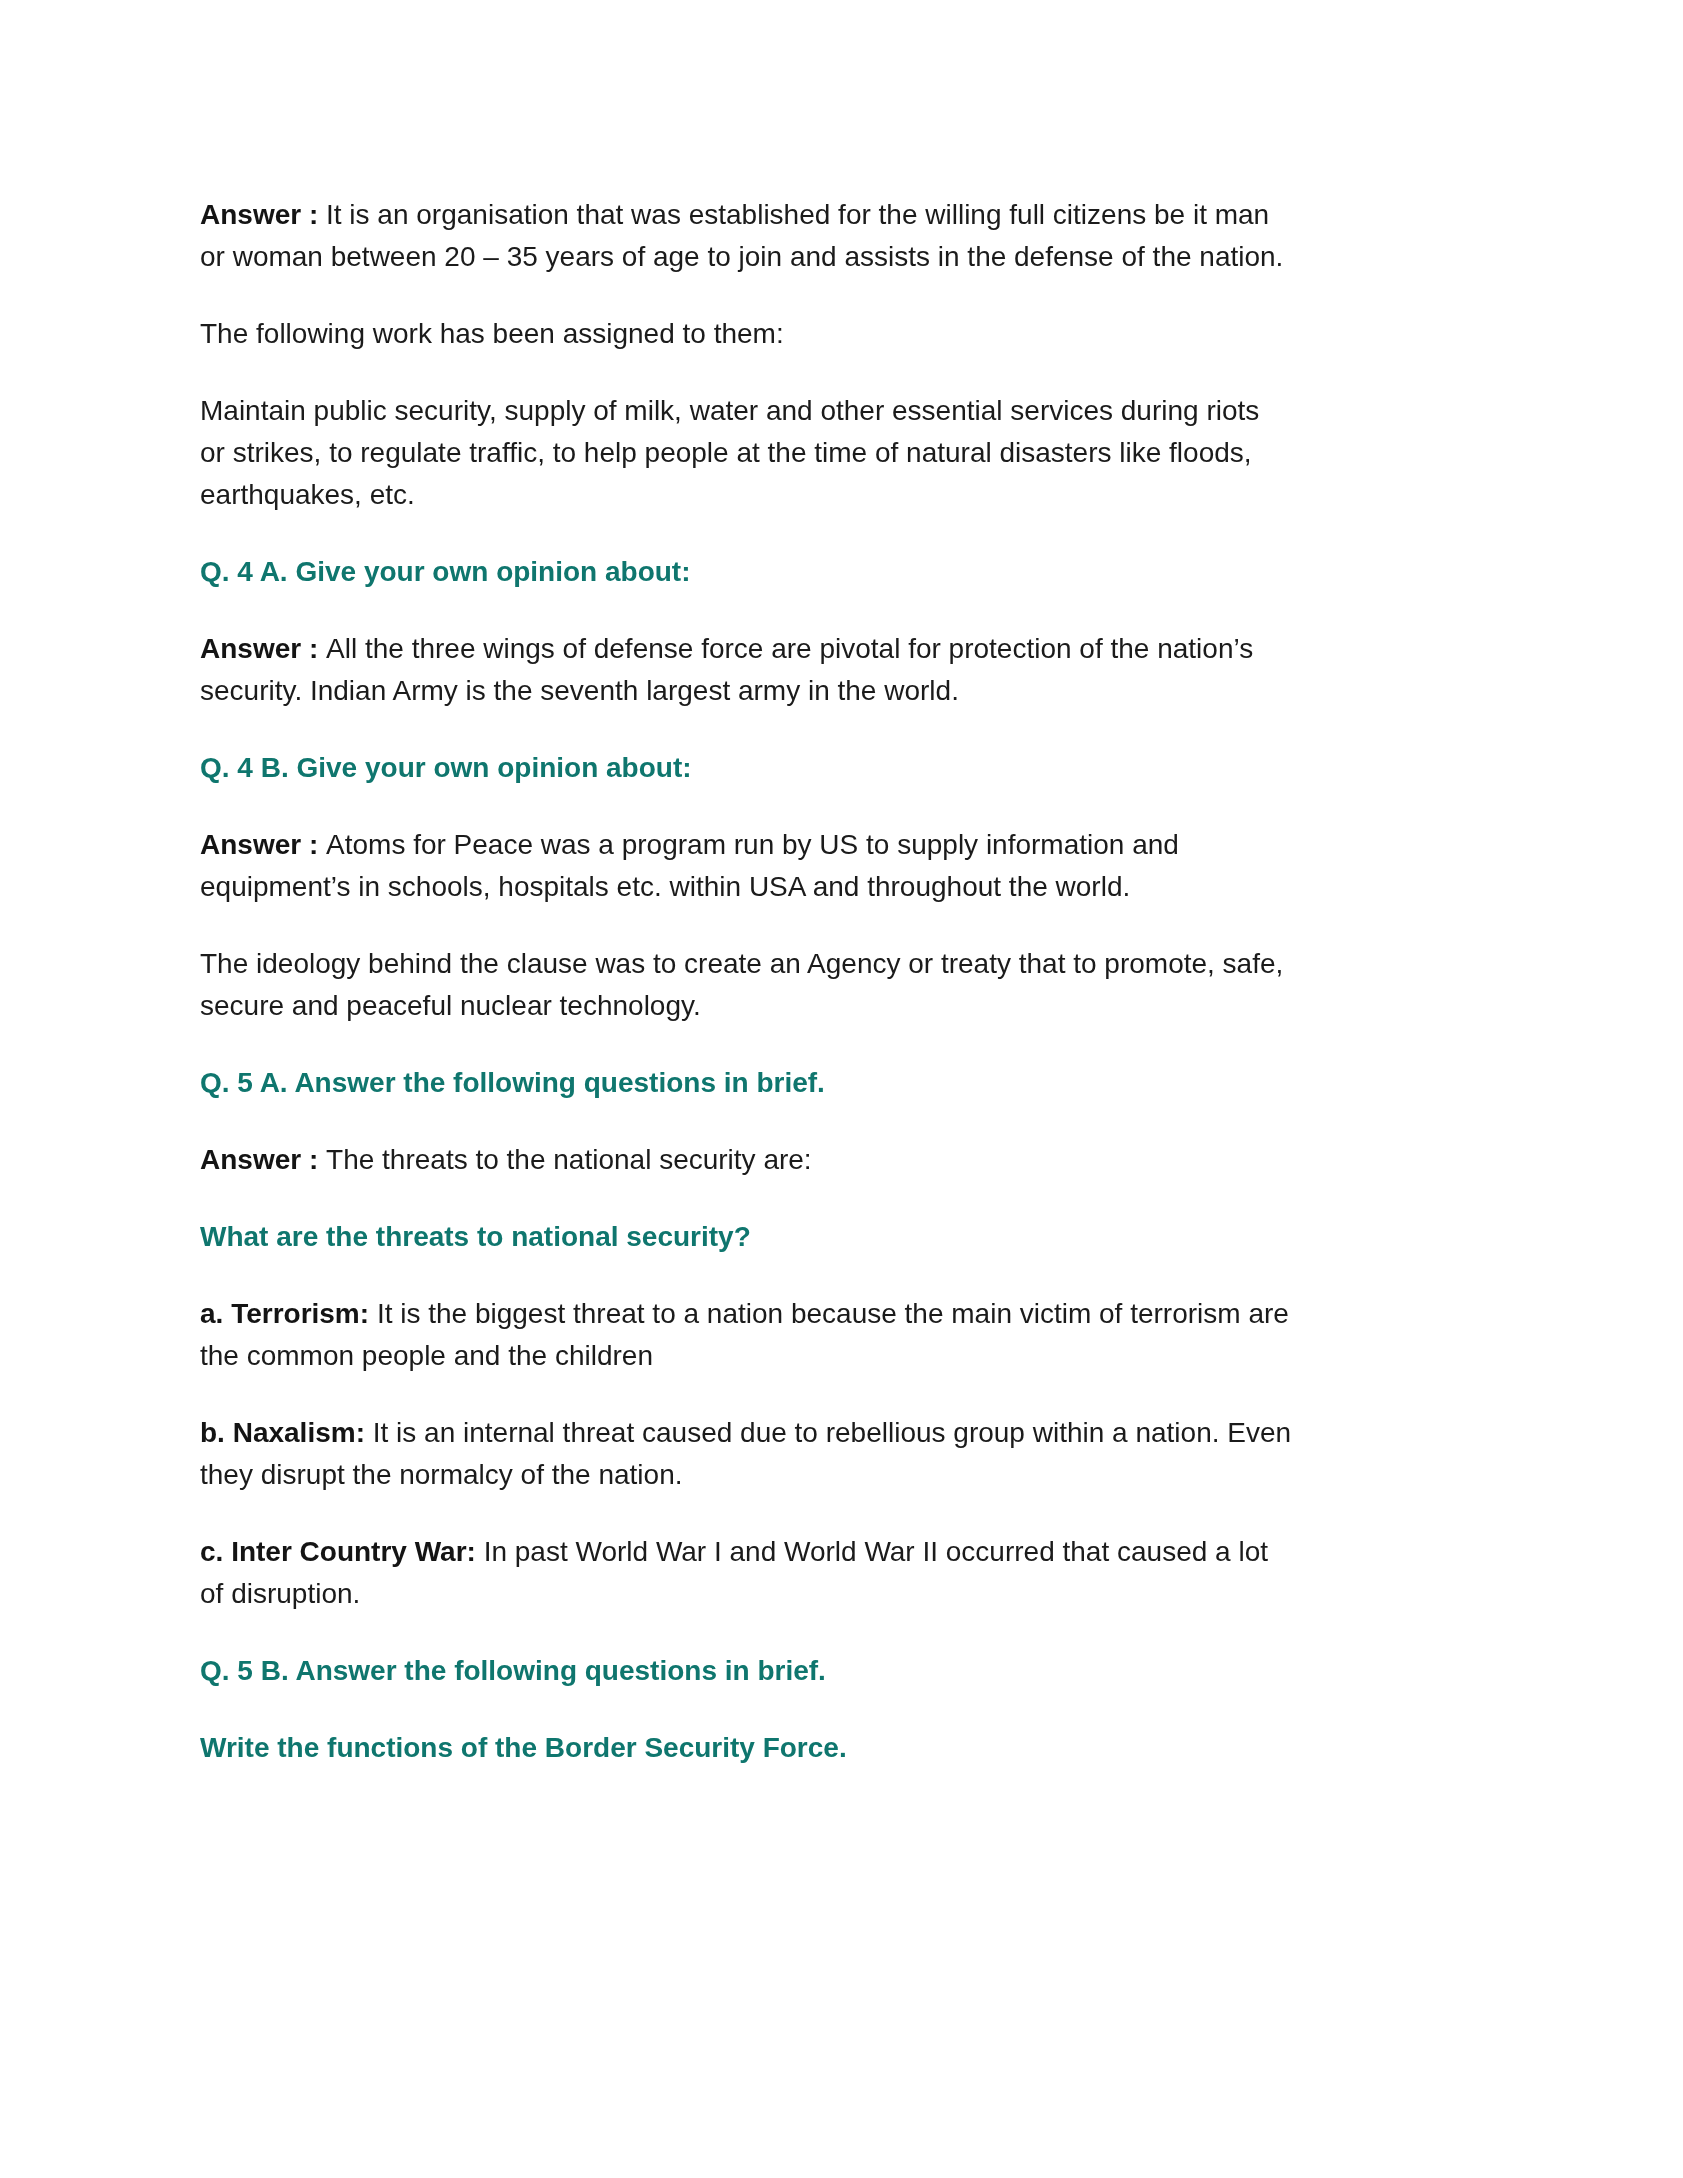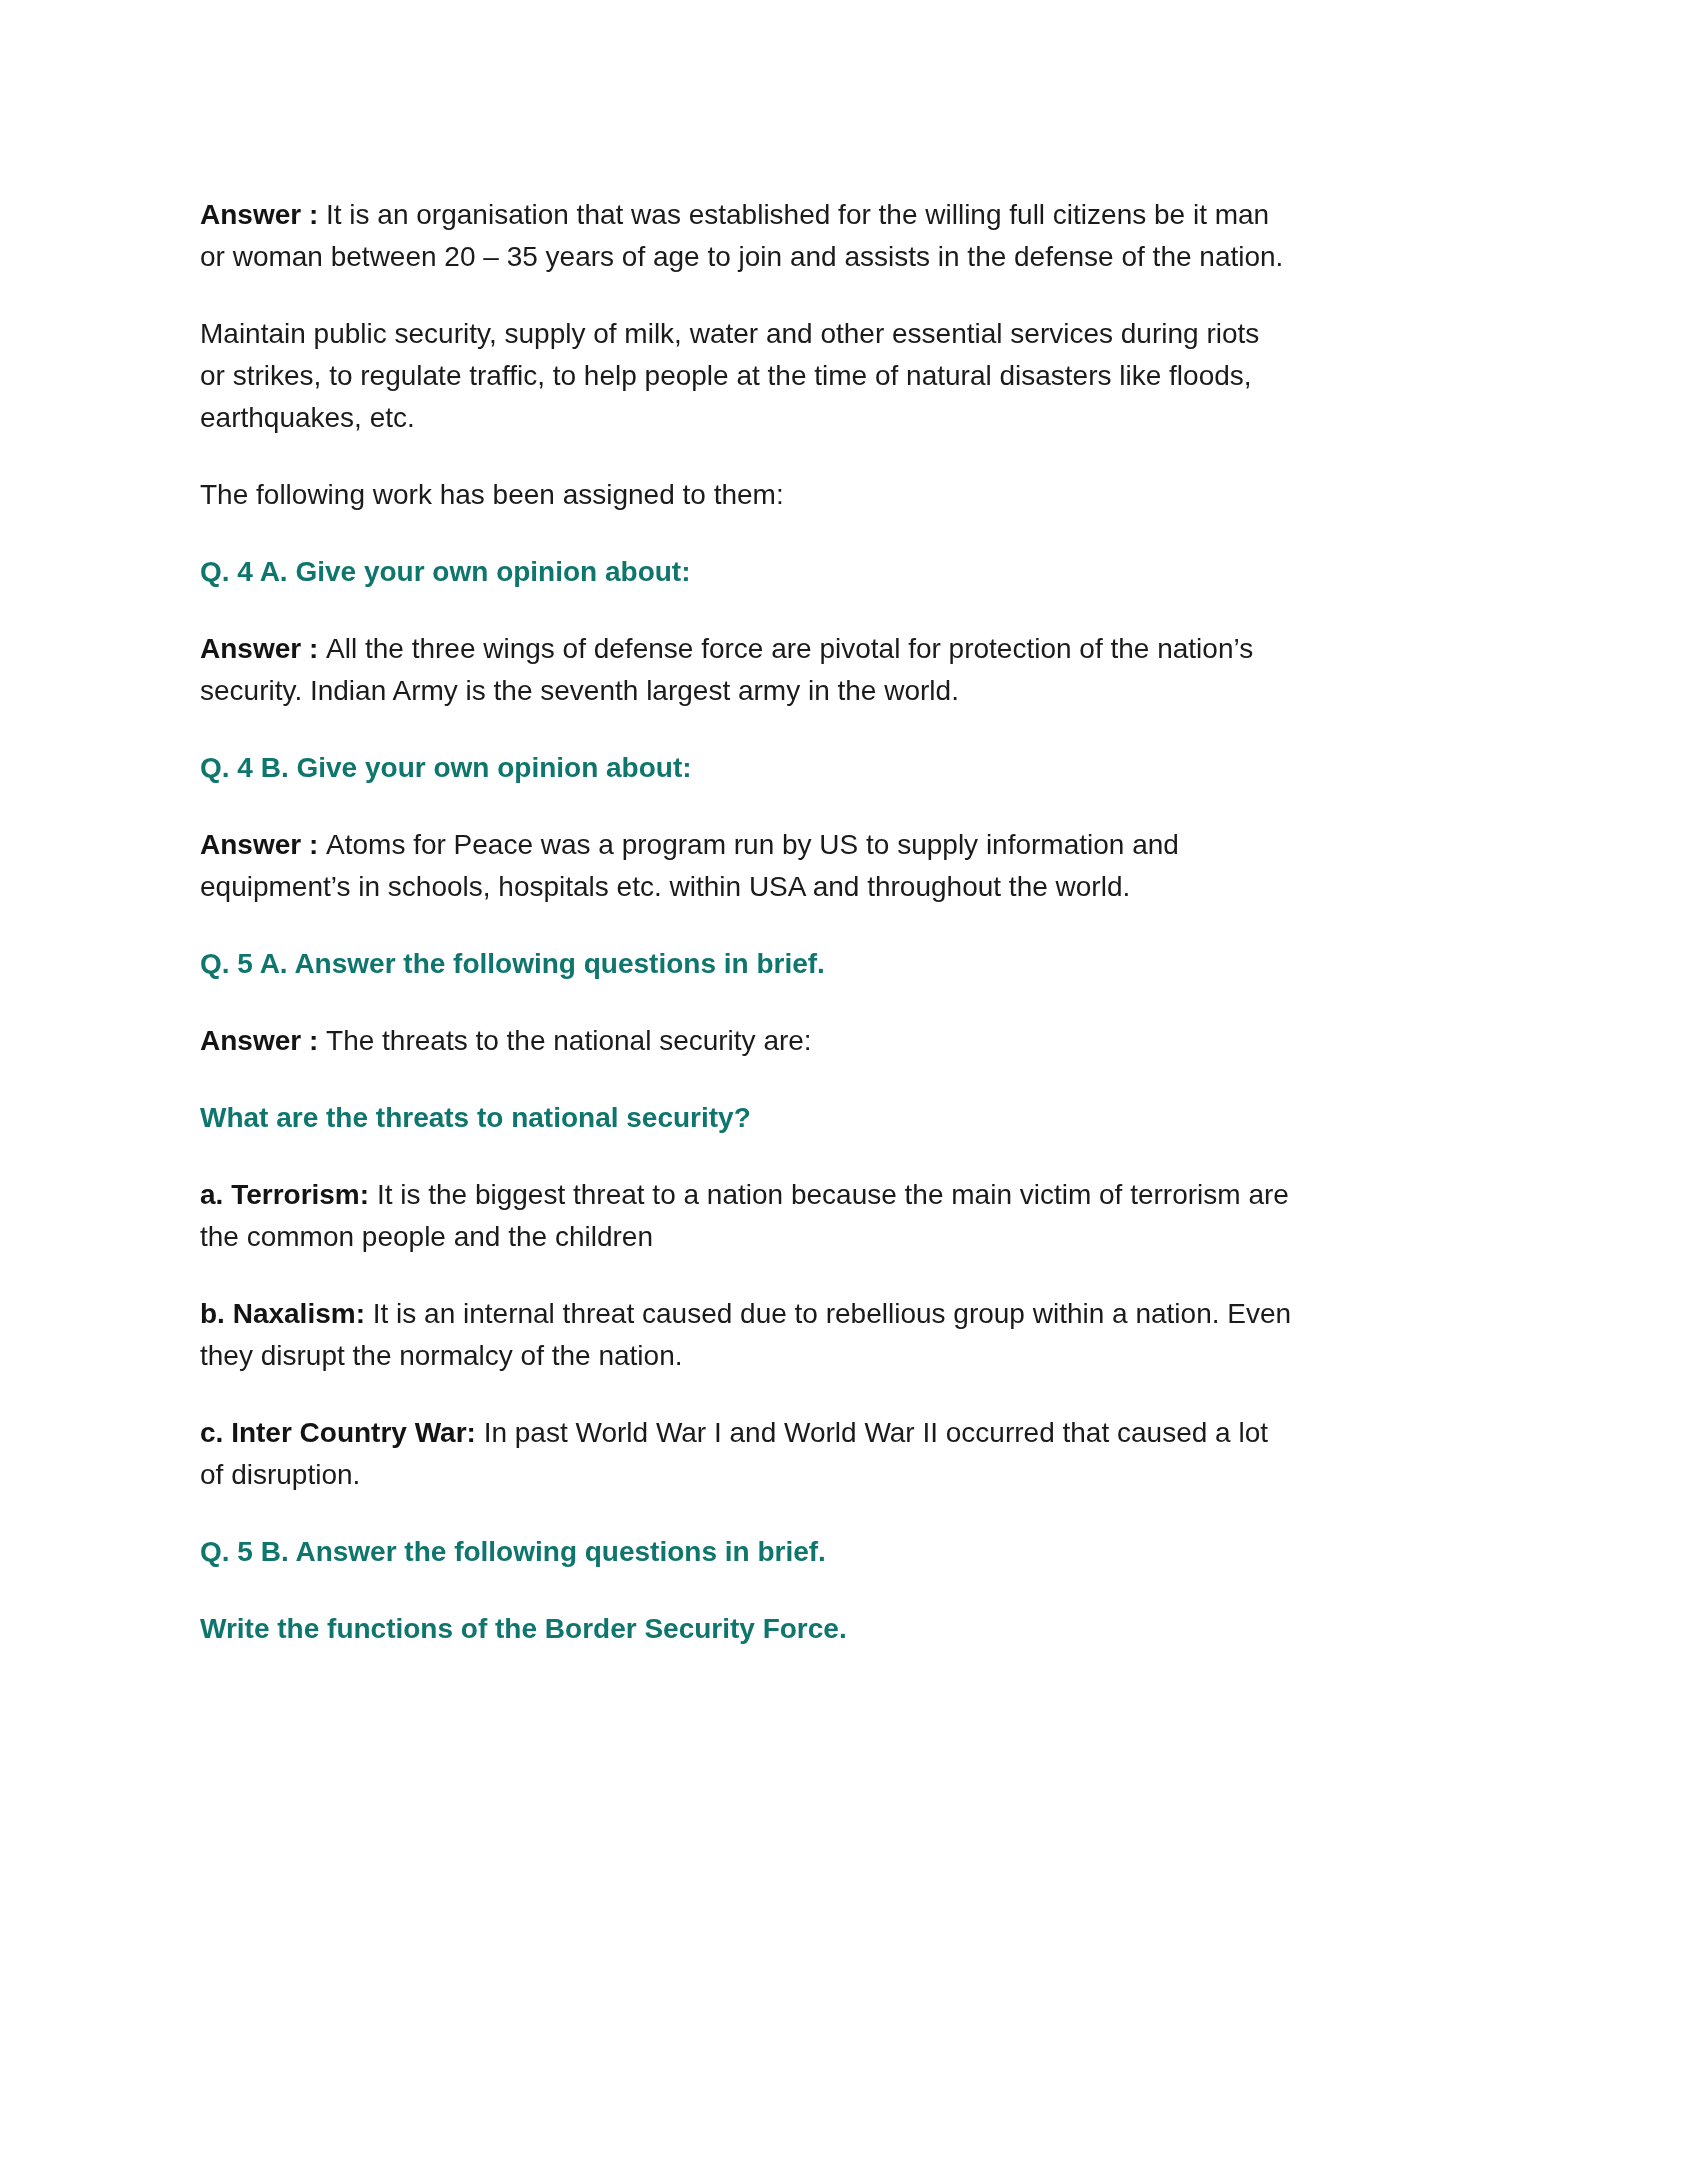--- a/index.html
+++ b/index.html
@@ -39,38 +39,40 @@
   }
 </style>
 </head>
 <body>
 
 <div class="page">
 
   <div class="block paragraph"><span class="prefix">Answer : </span><span class="text">It is an organisation that was established for the willing full citizens be it man
 or woman between 20 – 35 years of age to join and assists in the defense of the nation.</span></div>
 
+  <div class="block paragraph"><span class="text">The following work has been assigned to them:</span></div>
+
   <div class="block paragraph"><span class="text">Maintain public security, supply of milk, water and other essential services during riots
 or strikes, to regulate traffic, to help people at the time of natural disasters like floods,
 earthquakes, etc.</span></div>
-
-  <div class="block paragraph"><span class="text">The following work has been assigned to them:</span></div>
 
   <div class="block heading"><span class="text">Q. 4 A. Give your own opinion about:</span></div>
 
 
   <div class="block paragraph"><span class="prefix">Answer : </span><span class="text">All the three wings of defense force are pivotal for protection of the nation’s
 security. Indian Army is the seventh largest army in the world.</span></div>
 
   <div class="block heading"><span class="text">Q. 4 B. Give your own opinion about:</span></div>
 
 
   <div class="block paragraph"><span class="prefix">Answer : </span><span class="text">Atoms for Peace was a program run by US to supply information and
 equipment’s in schools, hospitals etc. within USA and throughout the world.</span></div>
 
+  <div class="block paragraph"><span class="text">The ideology behind the clause was to create an Agency or treaty that to promote, safe,
+secure and peaceful nuclear technology.</span></div>
 
   <div class="block heading"><span class="text">Q. 5 A. Answer the following questions in brief.</span></div>
 
   <div class="block paragraph"><span class="prefix">Answer : </span><span class="text">The threats to the national security are:</span></div>
 
   <div class="block heading"><span class="text">What are the threats to national security?</span></div>
 
   <div class="block paragraph"><span class="prefix">a. Terrorism: </span><span class="text">It is the biggest threat to a nation because the main victim of terrorism are
 the common people and the children</span></div>
 

